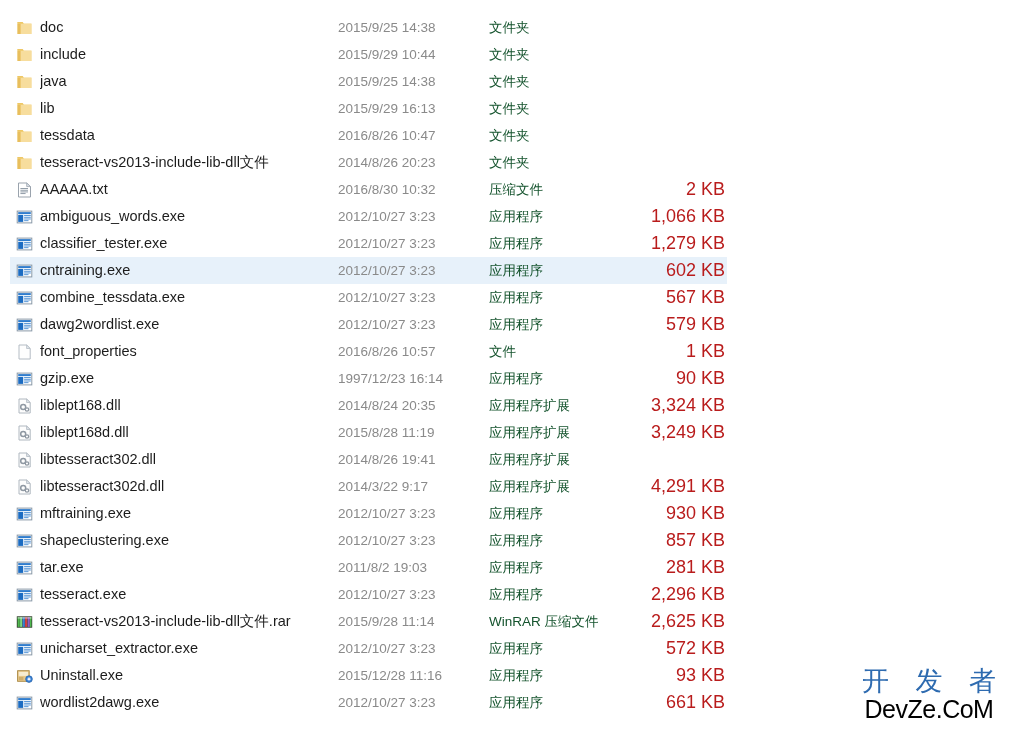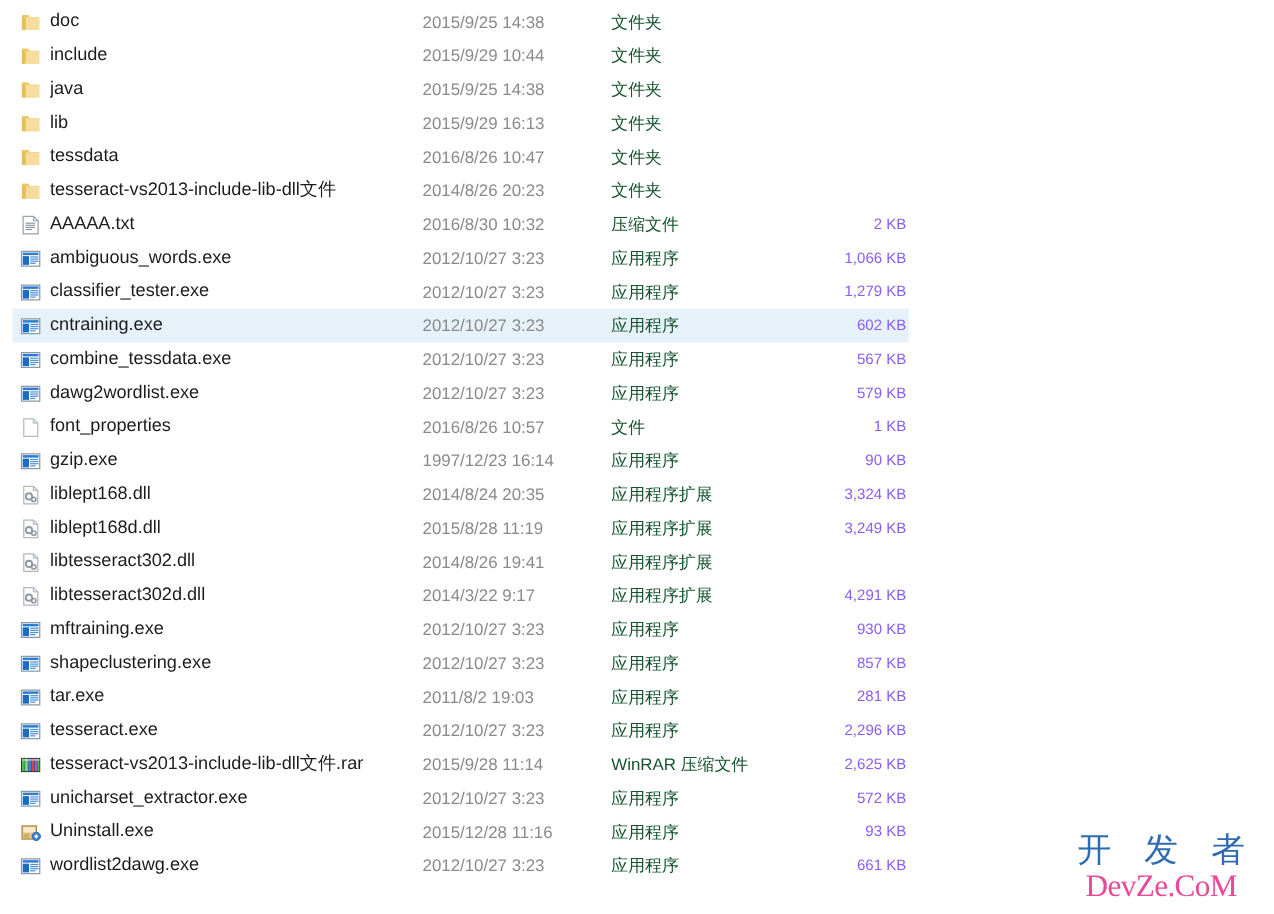--- a/index.html
+++ b/index.html
@@ -12,21 +12,21 @@
     height: 731px;
     position: relative;
     overflow: hidden;
     font-family: "Liberation Sans", "DejaVu Sans", sans-serif;
     -webkit-font-smoothing: antialiased;
   }
 
   #file-list {
     position: absolute;
     left: 0;
-    top: 4px;
+    top: 14px;
     width: 1019px;
   }
 
   .row {
     position: relative;
     height: 27px;
     display: flex;
     align-items: center;
     box-sizing: border-box;
   }
@@ -89,22 +89,22 @@
     text-align: center;
   }
   .c-size {
     position: absolute;
     left: 575px;
     width: 150px;
     top: 0;
     height: 27px;
     line-height: 27px;
     text-align: right;
-    font-size: 12px;
-    color: #8b5cf6;
+    font-size: 18px;
+    color: #b91c1c;
     white-space: nowrap;
     z-index: 1;
   }
 
   
   .ico { display: block; width: 17px; height: 17px; }
 
   
   #watermark {
     position: absolute;
@@ -118,24 +118,24 @@
     font-size: 27px;
     letter-spacing: 9px;
     color: #2e6bb0;
     line-height: 30px;
     padding-left: 9px;
     font-family: "DejaVu Sans", sans-serif;
     margin-top: 43px;
   }
   #watermark .wm-en {
     font-size: 25px;
-    color: #ec4899;
+    color: #000000;
     line-height: 27px;
     letter-spacing: -0.5px;
-    font-family: Liberation Serif, serif;
+    font-family: Liberation Sans, sans-serif;
   }
 </style>
 </head>
 <body>
 
 <div id="file-list">
     <div class="row">
       <span class="c-icon">
         <svg class="ico" viewBox="0 0 17 17">
           <path d="M1.5 2.5 h5 l1.2 1.6 h7.8 v10.4 h-14 z" fill="#f3d484"></path>

